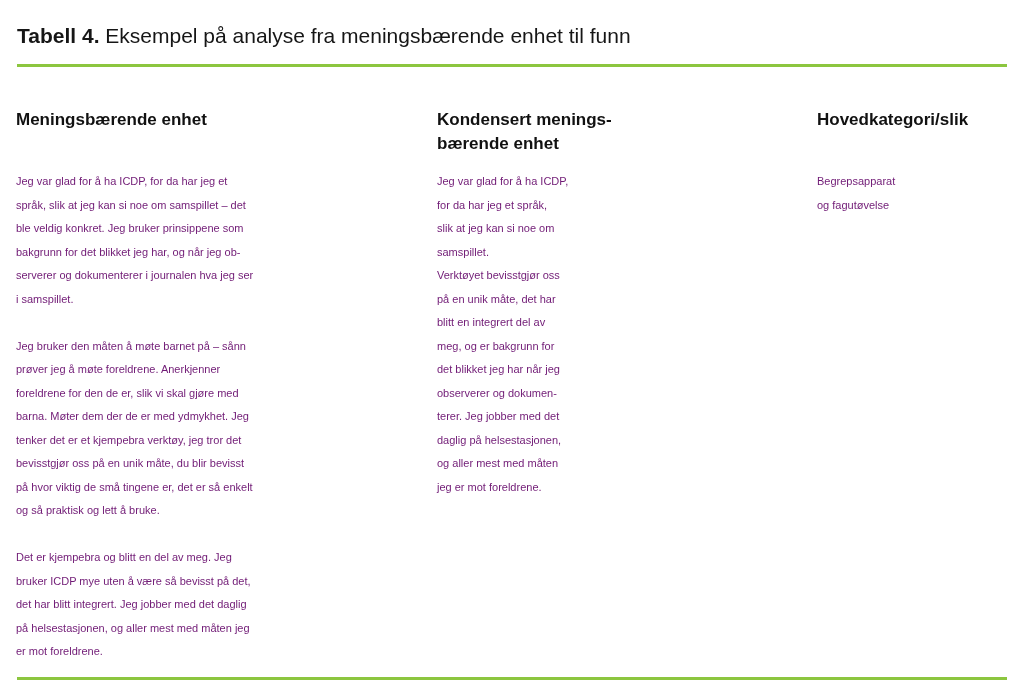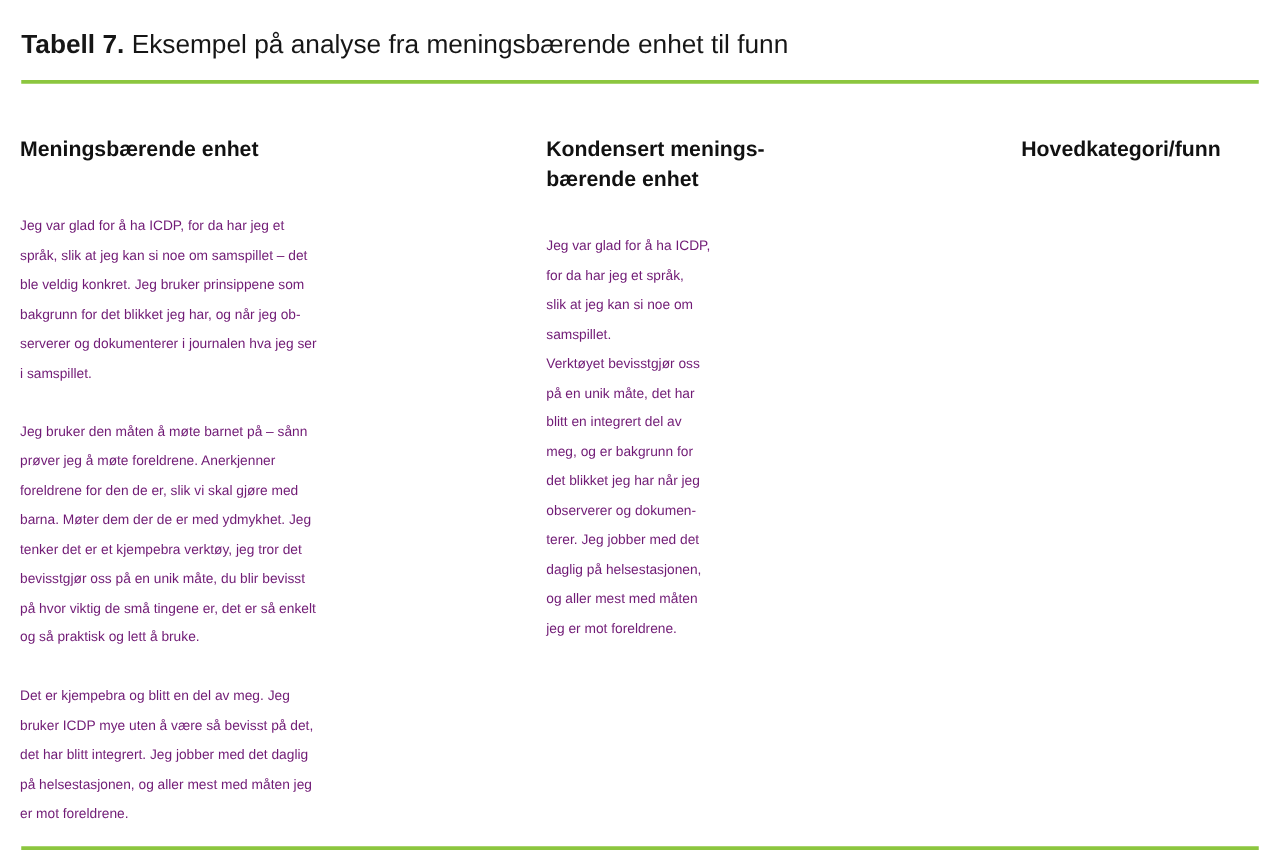--- a/index.html
+++ b/index.html
@@ -34,21 +34,21 @@
   .rule-bottom { top: 677px; }
 
   .table {
     position: absolute;
     left: 16px; top: 108px;
     display: flex;
     align-items: flex-start;
   }
   .col { display: flex; flex-direction: column; }
   .col-1 { width: 401px; margin-right: 20px; }
-  .col-2 { width: 212px; margin-right: 18px; gap: 16px; }
+  .col-2 { width: 212px; margin-right: 18px; }
   .col-3 { width: 142px; margin-right: 8px; }
   .col-4 { width: 193px; }
 
   .col-header {
     font-weight: 700;
     font-size: 17px;
     line-height: 24px;
     height: 62px;               
     white-space: pre-line;
     color: #111111;
@@ -58,21 +58,21 @@
     line-height: 23.5px;
     white-space: pre-wrap;      
     color: #701a75;
   }
 </style>
 </head>
 <body>
 
 <div class="page">
 
-  <p class="caption"><span class="caption-bold">Tabell 7.</span><span> Eksempel på analyse fra meningsbærende enhet til funn</span></p>
+  <p class="caption"><span class="caption-bold">Tabell 4.</span><span> Eksempel på analyse fra meningsbærende enhet til funn</span></p>
 
   <div class="rule rule-top" style="background: rgb(140, 198, 63);"></div>
 
   <div class="table">
 
     <div class="col col-1">
       <div class="col-header">Meningsbærende enhet</div>
       <div class="col-body">Jeg var glad for å ha ICDP, for da har jeg et
 språk, slik at jeg kan si noe om samspillet – det
 ble veldig konkret. Jeg bruker prinsippene som
@@ -112,20 +112,22 @@
 terer. Jeg jobber med det
 daglig på helsestasjonen,
 og aller mest med måten
 jeg er mot foreldrene.</div>
     </div>
 
     <div class="col col-3">
     </div>
 
     <div class="col col-4">
-      <div class="col-header">Hovedkategori/funn</div>
+      <div class="col-header">Hovedkategori/slik</div>
+      <div class="col-body">Begrepsapparat
+og fagutøvelse</div>
     </div>
 
   </div>
 
   <div class="rule rule-bottom" style="background: rgb(140, 198, 63);"></div>
 
 </div>
 
 </body></html>

